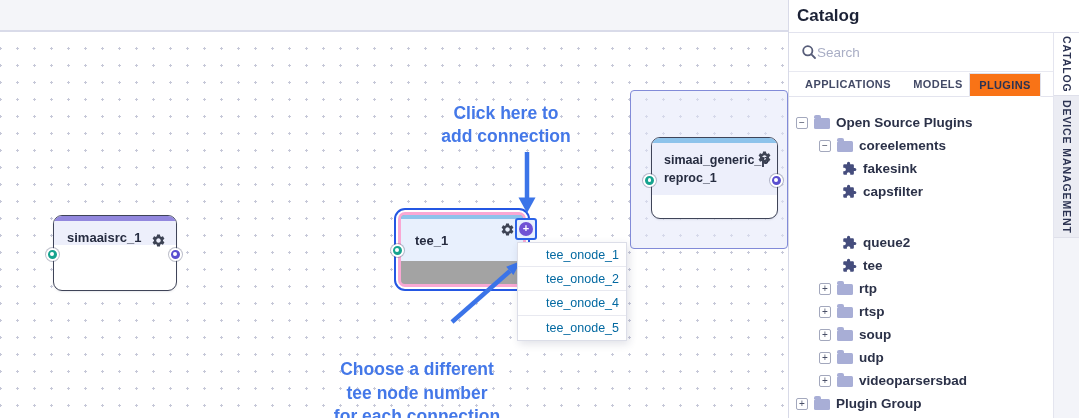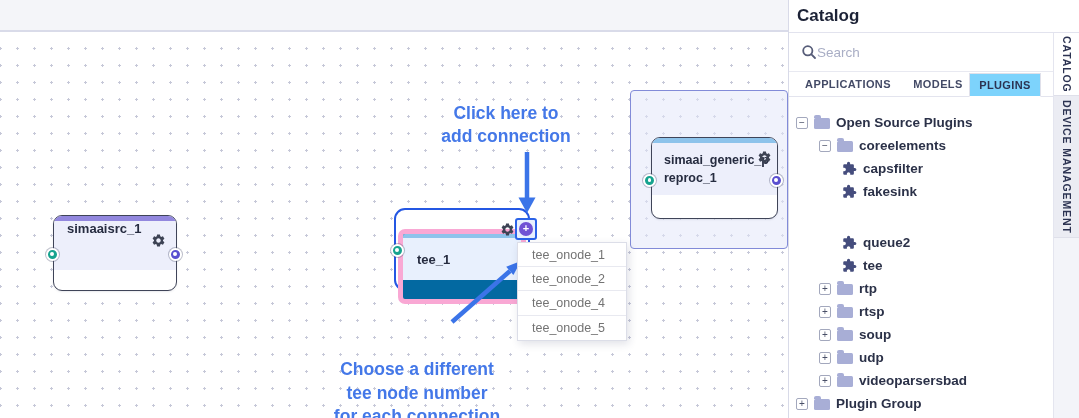--- a/index.html
+++ b/index.html
@@ -20,29 +20,29 @@
   
   .node { position:absolute; border:1.5px solid #3f4458; border-radius:9px; background:#fff;
     overflow:hidden; box-shadow:0 1px 2px rgba(40,45,80,0.10); }
   .node .bar { height:5px; }
   .bar-purple { background:#9287de; }
   .bar-blue { background:#8dc3eb; }
   .node .head { background:#edeffb; position:relative; }
   .node-title { font-size:13px; font-weight:bold; color:#262c40; }
 
   .node-simaaisrc { left:53px; top:215px; width:124px; height:76px; }
-  .node-simaaisrc .head { height:49px; display:flex; align-items:flex-start; padding-left:13px; }
+  .node-simaaisrc .head { height:24px; display:flex; align-items:flex-end; padding-left:13px; }
 
   .node-preproc { left:651px; top:137px; width:127px; height:82px; }
   .node-preproc .head { height:52px; padding:7px 6px 0 12px; }
   .node-preproc .node-title { font-size:12.5px; line-height:15px; word-break:break-all; width:106px; }
 
   .tee-wrap { position:absolute; left:394px; top:208px; width:136px; height:83px;
     border:2px solid #2457e3; border-radius:11px; background:#fff; padding:2px; }
-  .tee-inner { width:100%; height:100%; border:5px solid #f9a8d4; border-radius:7px; overflow:hidden; background:#0369a1;margin-top:17px; }
+  .tee-inner { width:100%; height:100%; border:3px solid #f9a8d4; border-radius:7px; overflow:hidden; background:#a3a3a3; }
   .tee-inner .bar { height:4px; background:#8dc3eb; }
   .tee-inner .head { background:#e8f0fd; height:42px; display:flex; align-items:center; padding-left:14px; position:relative; }
 
   .gear { position:absolute; width:15px; height:15px; fill:#3d4354; }
   .gear-simaaisrc { right:10px; top:12px; }
   .gear-preproc { right:5px; top:7px; }
   .gear-tee { position:absolute; left:104px; top:12px; width:15px; height:15px; fill:#3d4354; }
 
   .add-btn { position:absolute; left:119px; top:8px; width:22px; height:22px;
     border:2px solid #2b63e8; background:#e8f0fe; border-radius:3px;
@@ -53,22 +53,22 @@
 
   .port { position:absolute; width:13px; height:13px; border-radius:50%; border:2px solid #fff;
     box-shadow:0 0 0 1px rgba(70,75,105,0.35); z-index:4; }
   .port::after { content:""; position:absolute; inset:2.6px; border-radius:50%; background:#fff; }
   .port-green { background:#17a38f; }
   .port-purple { background:#5a4fd0; }
 
   
   .tee-dropdown { position:absolute; left:517px; top:242px; width:110px; background:#fff;
     border:1px solid #dcdee8; box-shadow:2px 3px 8px rgba(40,50,90,0.14); z-index:6; }
-  .dd-item { height:24.2px; display:flex; align-items:center; padding-left:14px;
-    font-size:12.5px; font-weight:500; color:#737373; border-bottom:1px solid #e8e9f0; background:#fff; }
+  .dd-item { height:24.2px; display:flex; align-items:center; padding-left:28px;
+    font-size:12.5px; font-weight:500; color:#0369a1; border-bottom:1px solid #e8e9f0; background:#fff; }
   .dd-item:last-child { border-bottom:none; }
 
   
   .note { position:absolute; color:#4478e8; font-size:17.5px; font-weight:600; text-align:center; z-index:3; }
   .note-click { left:406px; top:102px; width:200px; line-height:23px; }
   .note-choose { left:327px; top:317px; width:180px; line-height:23.5px;margin-top:41px; }
   .arrows { position:absolute; left:0; top:0; width:788px; height:418px; pointer-events:none; z-index:5; }
 
   
   .catalog { position:absolute; left:788px; top:0; width:333px; height:418px; background:#fff;
@@ -81,21 +81,21 @@
 
   .search-row { height:39px; border-bottom:1px solid #e8e9f1; display:flex; align-items:center; padding-left:12px; flex:none; }
   .search-row input { border:none; outline:none; font-size:13.5px; color:#3a4054; width:170px; 
     font-family:"Liberation Sans","DejaVu Sans",sans-serif; background:transparent; }
   .search-row input::placeholder { color:#a9aec5; }
 
   .tab-row { height:25px; display:flex; align-items:stretch; border-bottom:1px solid #e3e4ee; flex:none; }
   .tab { display:flex; align-items:center; justify-content:center; font-size:11px; font-weight:600;
     letter-spacing:0.4px; color:#434a66; }
   .tab-apps { width:118px; } .tab-models { width:62px; } .tab-plugins { width:72px; }
-  .tab.selected { background:#7dd3fc; border:1px solid #dfe0ea; border-bottom:1px solid #fff;
+  .tab.selected { background:#f97316; border:1px solid #dfe0ea; border-bottom:1px solid #fff;
     position:relative; top:1px; color:#2c3352; }
 
   .tree { padding-top:14px; overflow:hidden; }
   .tree-row { height:23px; display:flex; align-items:center; gap:6px; }
   .tree-label { font-size:13.5px; font-weight:600; color:#2b3148; white-space:nowrap; }
   .expander { width:12px; height:12px; border:1px solid #a3a8bd; border-radius:2px; background:#fff;
     color:#4a5068; font-size:10px; line-height:10px; display:flex; align-items:center; justify-content:center; flex:none; }
   .folder { width:16px; height:11px; background:#a8aed6; border-radius:1.5px; position:relative; flex:none; margin-top:2px; }
   .folder::before { content:""; position:absolute; left:0; top:-3px; width:7px; height:3px;
     background:#a8aed6; border-radius:2px 2px 0 0; }
@@ -218,27 +218,27 @@
             </div>
             <div class="tree-row" style="padding-left: 30px;">
               <span class="expander">−</span>
               <span class="folder"></span>
               <span class="tree-label">coreelements</span>
             </div>
             <div class="tree-row" style="padding-left: 53px;">
               <svg viewBox="0 0 24 24" class="puzzle">
                 <path d="M20.5 11H19V7c0-1.1-.9-2-2-2h-4V3.5a2.5 2.5 0 0 0-5 0V5H4c-1.1 0-2 .9-2 2v3.8h1.5c1.49 0 2.7 1.21 2.7 2.7s-1.21 2.7-2.7 2.7H2V20c0 1.1.9 2 2 2h3.8v-1.5c0-1.49 1.21-2.7 2.7-2.7 1.49 0 2.7 1.21 2.7 2.7V22H17c1.1 0 2-.9 2-2v-4h1.5a2.5 2.5 0 0 0 0-5z"></path>
               </svg>
+              <span class="tree-label">fakesink</span>
+            </div>
+            <div class="tree-row" style="padding-left: 53px;">
+              <svg viewBox="0 0 24 24" class="puzzle">
+                <path d="M20.5 11H19V7c0-1.1-.9-2-2-2h-4V3.5a2.5 2.5 0 0 0-5 0V5H4c-1.1 0-2 .9-2 2v3.8h1.5c1.49 0 2.7 1.21 2.7 2.7s-1.21 2.7-2.7 2.7H2V20c0 1.1.9 2 2 2h3.8v-1.5c0-1.49 1.21-2.7 2.7-2.7 1.49 0 2.7 1.21 2.7 2.7V22H17c1.1 0 2-.9 2-2v-4h1.5a2.5 2.5 0 0 0 0-5z"></path>
+              </svg>
               <span class="tree-label">capsfilter</span>
-            </div>
-            <div class="tree-row" style="padding-left: 53px;">
-              <svg viewBox="0 0 24 24" class="puzzle">
-                <path d="M20.5 11H19V7c0-1.1-.9-2-2-2h-4V3.5a2.5 2.5 0 0 0-5 0V5H4c-1.1 0-2 .9-2 2v3.8h1.5c1.49 0 2.7 1.21 2.7 2.7s-1.21 2.7-2.7 2.7H2V20c0 1.1.9 2 2 2h3.8v-1.5c0-1.49 1.21-2.7 2.7-2.7 1.49 0 2.7 1.21 2.7 2.7V22H17c1.1 0 2-.9 2-2v-4h1.5a2.5 2.5 0 0 0 0-5z"></path>
-              </svg>
-              <span class="tree-label">fakesink</span>
             </div>
             <div class="tree-row" style="padding-left: 53px; margin-top: 28px;">
               <svg viewBox="0 0 24 24" class="puzzle">
                 <path d="M20.5 11H19V7c0-1.1-.9-2-2-2h-4V3.5a2.5 2.5 0 0 0-5 0V5H4c-1.1 0-2 .9-2 2v3.8h1.5c1.49 0 2.7 1.21 2.7 2.7s-1.21 2.7-2.7 2.7H2V20c0 1.1.9 2 2 2h3.8v-1.5c0-1.49 1.21-2.7 2.7-2.7 1.49 0 2.7 1.21 2.7 2.7V22H17c1.1 0 2-.9 2-2v-4h1.5a2.5 2.5 0 0 0 0-5z"></path>
               </svg>
               <span class="tree-label">queue2</span>
             </div>
             <div class="tree-row" style="padding-left: 53px;">
               <svg viewBox="0 0 24 24" class="puzzle">
                 <path d="M20.5 11H19V7c0-1.1-.9-2-2-2h-4V3.5a2.5 2.5 0 0 0-5 0V5H4c-1.1 0-2 .9-2 2v3.8h1.5c1.49 0 2.7 1.21 2.7 2.7s-1.21 2.7-2.7 2.7H2V20c0 1.1.9 2 2 2h3.8v-1.5c0-1.49 1.21-2.7 2.7-2.7 1.49 0 2.7 1.21 2.7 2.7V22H17c1.1 0 2-.9 2-2v-4h1.5a2.5 2.5 0 0 0 0-5z"></path>

